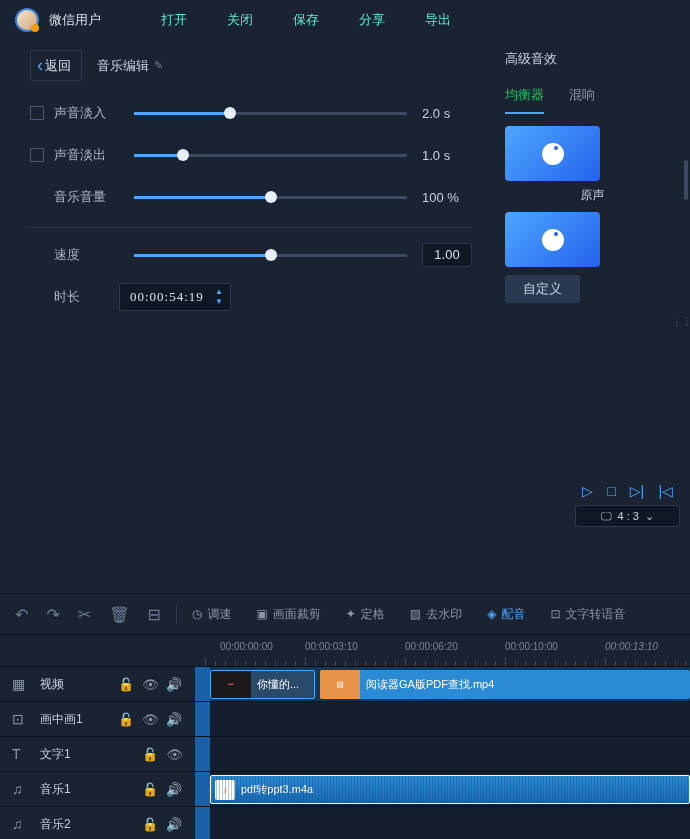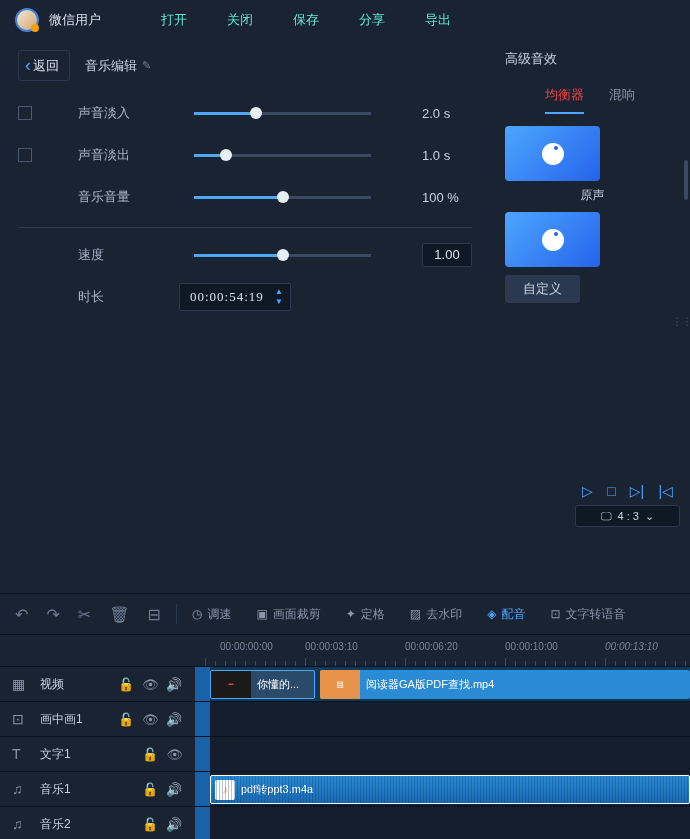--- a/index.html
+++ b/index.html
@@ -7,50 +7,50 @@
 
 
 .header { display: flex; align-items: center; height: 40px; padding: 0 15px; background: #1a2332; }
 .avatar { width: 24px; height: 24px; border-radius: 50%; background: linear-gradient(135deg, #f5e6d3, #d4a574); position: relative; margin-right: 10px; border: 2px solid #3b82d6; }
 .avatar::after { content: ''; position: absolute; bottom: -2px; right: -2px; width: 8px; height: 8px; background: #f59e0b; border-radius: 50%; }
 .username { color: #d8e0ea; margin-right: 60px; }
 .menu-items { display: flex; gap: 40px; }
 .menu-item { color: #5eead4; cursor: pointer; }
 
 
-.top-panel { display: flex; height: 495px; }
+.top-panel { display: flex; height: 495px; padding-left: 12px; }
 .left-panel { flex: 1; padding: 10px 18px; }
 .panel-header { display: flex; align-items: center; margin-bottom: 20px; }
 .back-btn { color: #d8e0ea; border: 1px solid #2a3850; padding: 4px 10px 4px 6px; border-radius: 3px; cursor: pointer; margin-right: 15px; display: flex; align-items: center; }
 .back-btn::before { content: '‹'; font-size: 18px; margin-right: 2px; color: #4da6ff; }
 .panel-title { color: #c8d2de; }
 .edit-icon { color: #6b7b92; margin-left: 5px; cursor: pointer; font-size: 11px; }
 
-.control-row { display: flex; align-items: center; margin-bottom: 18px; height: 24px; gap: 36px; }
+.control-row { display: flex; align-items: center; margin-bottom: 18px; height: 24px; }
 .checkbox { width: 14px; height: 14px; border: 1px solid #4a5a72; margin-right: 10px; cursor: pointer; }
 .ctrl-label { width: 65px; color: #a8b4c6; }
 .slider-track { flex: 1; height: 3px; background: #3a4a62; position: relative; margin: 0 15px; }
 .slider-fill { height: 100%; background: #4da6ff; }
 .slider-thumb { position: absolute; width: 12px; height: 12px; background: #e8eef6; border-radius: 50%; top: -5px; transform: translateX(-50%); cursor: pointer; }
 .ctrl-value { width: 50px; text-align: left; color: #c8d2de; }
 
 .divider { height: 1px; background: #2a3850; margin: 15px 0; }
 
 .speed-value { width: 50px; height: 24px; background: #0f1825; border: 1px solid #2a3850; color: #d8e0ea; text-align: center; line-height: 22px; border-radius: 2px; }
 .time-input { display: flex; align-items: center; background: #0f1825; border: 1px solid #2a3850; height: 28px; padding: 0 4px 0 10px; border-radius: 2px; }
 .time-text { color: #d8e0ea; font-family: Liberation Serif, serif; letter-spacing: 1px; }
 .spinner { display: flex; flex-direction: column; margin-left: 8px; }
 .spin-btn { width: 14px; height: 10px; color: #4da6ff; font-size: 8px; cursor: pointer; text-align: center; line-height: 10px; }
 
 
 .right-panel { width: 200px; padding: 10px 10px 10px 15px; position: relative; }
 .right-title { color: #c8d2de; margin-bottom: 18px; }
 .tabs { display: flex; gap: 25px; margin-bottom: 12px; }
 .tab { color: #8a96aa; cursor: pointer; padding-bottom: 8px; }
-.tab.active { color: #ef4444; border-bottom: 2px solid #4da6ff; margin-left: 40px; }
+.tab.active { color: #22c55e; border-bottom: 2px solid #4da6ff; }
 .preset-item { margin-bottom: 8px; }
 .preset-thumb { width: 95px; height: 55px; background: linear-gradient(135deg, #4da6ff, #2563eb); border-radius: 4px; display: flex; align-items: center; justify-content: center; position: relative; }
 .knob { width: 22px; height: 22px; background: #fff; border-radius: 50%; position: relative; }
 .knob::before { content: ''; position: absolute; width: 4px; height: 4px; background: #2563eb; border-radius: 50%; top: 3px; left: 12px; }
 .preset-label { text-align: center; color: #c8d2de; margin-top: 6px; font-size: 12px; }
 .custom-btn { width: 75px; height: 28px; background: #2a3850; color: #c8d2de; border-radius: 3px; cursor: pointer; display: flex; align-items: center; justify-content: center; margin-top: 8px; }
 .scroll-handle { position: absolute; right: 2px; top: 120px; width: 4px; height: 40px; background: #3a4a62; border-radius: 2px; }
 .drag-handle { position: absolute; right: -2px; top: 280px; color: #4a5a72; font-size: 10px; line-height: 4px; }
 
 

